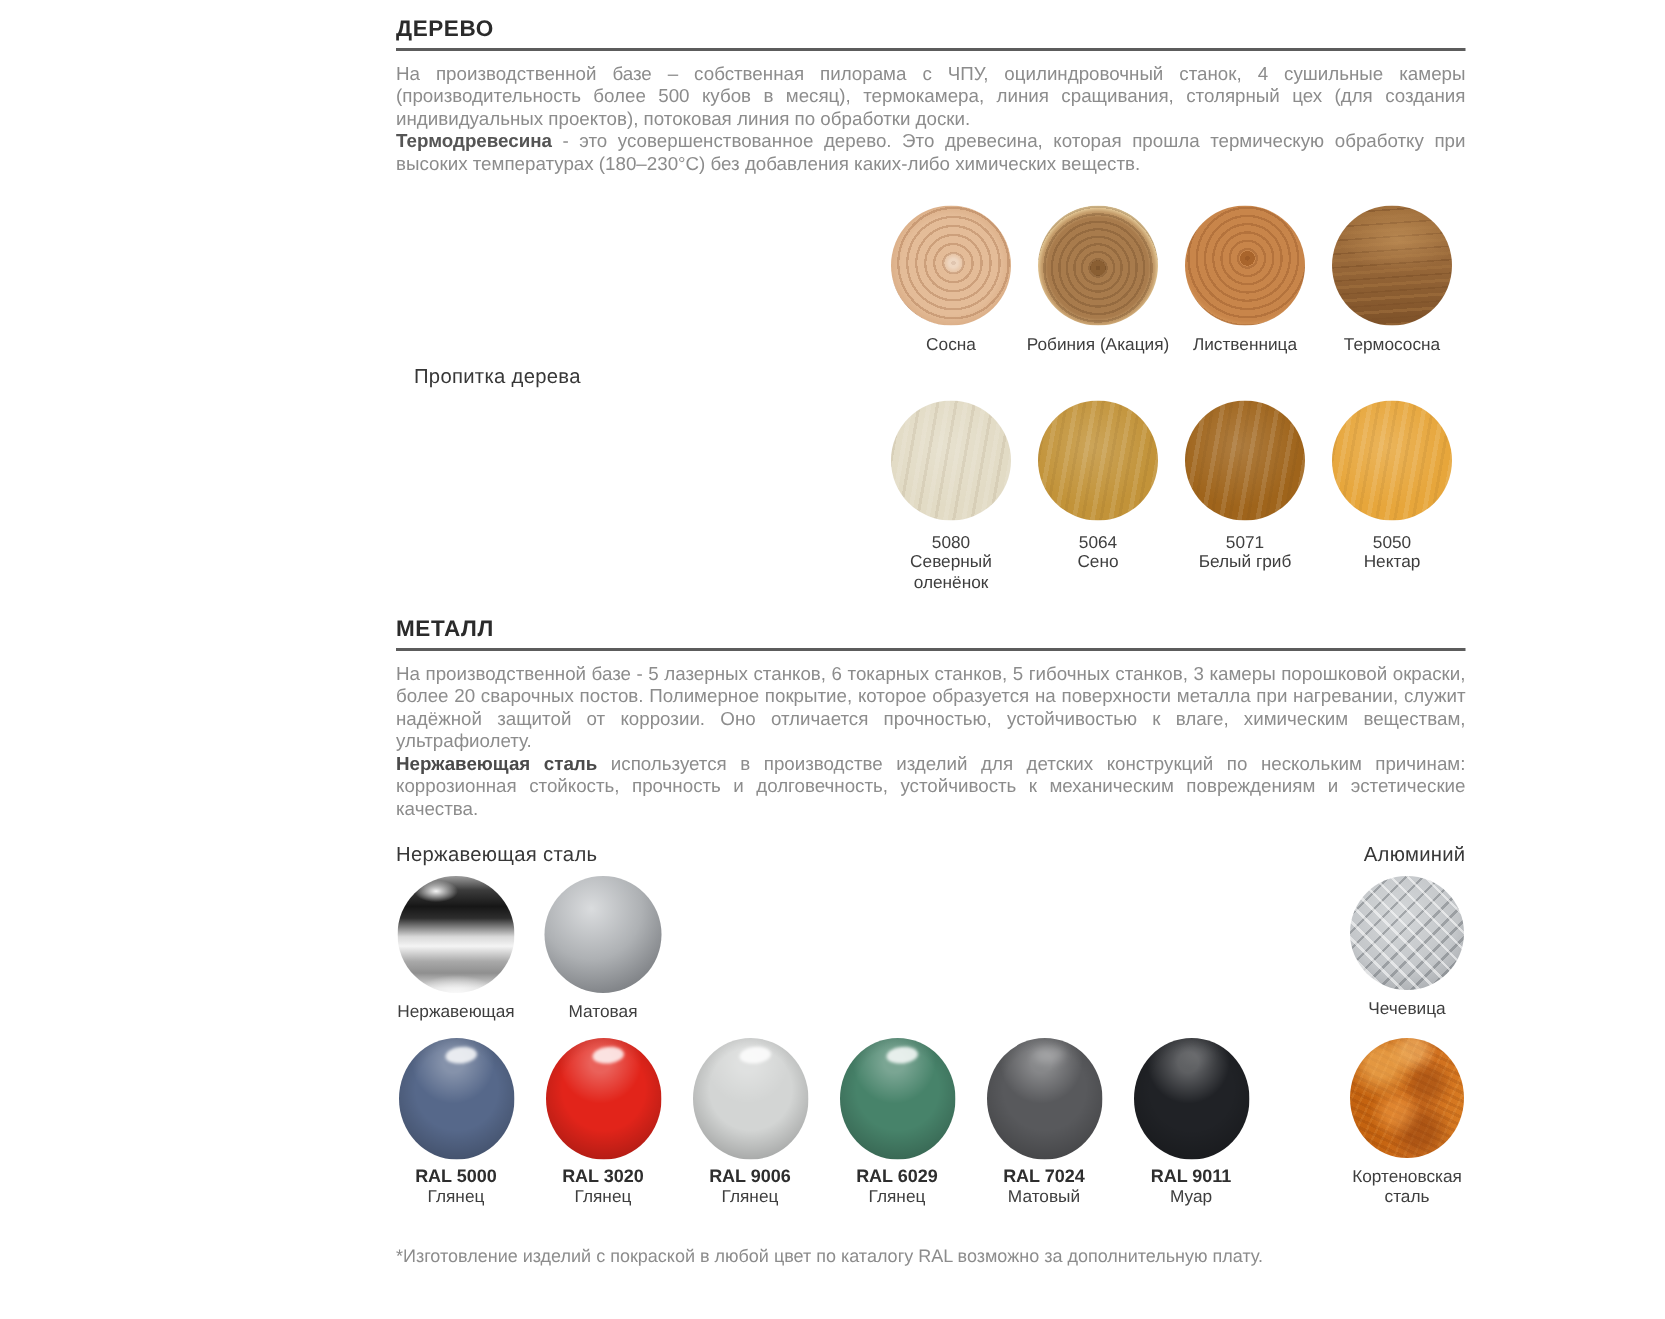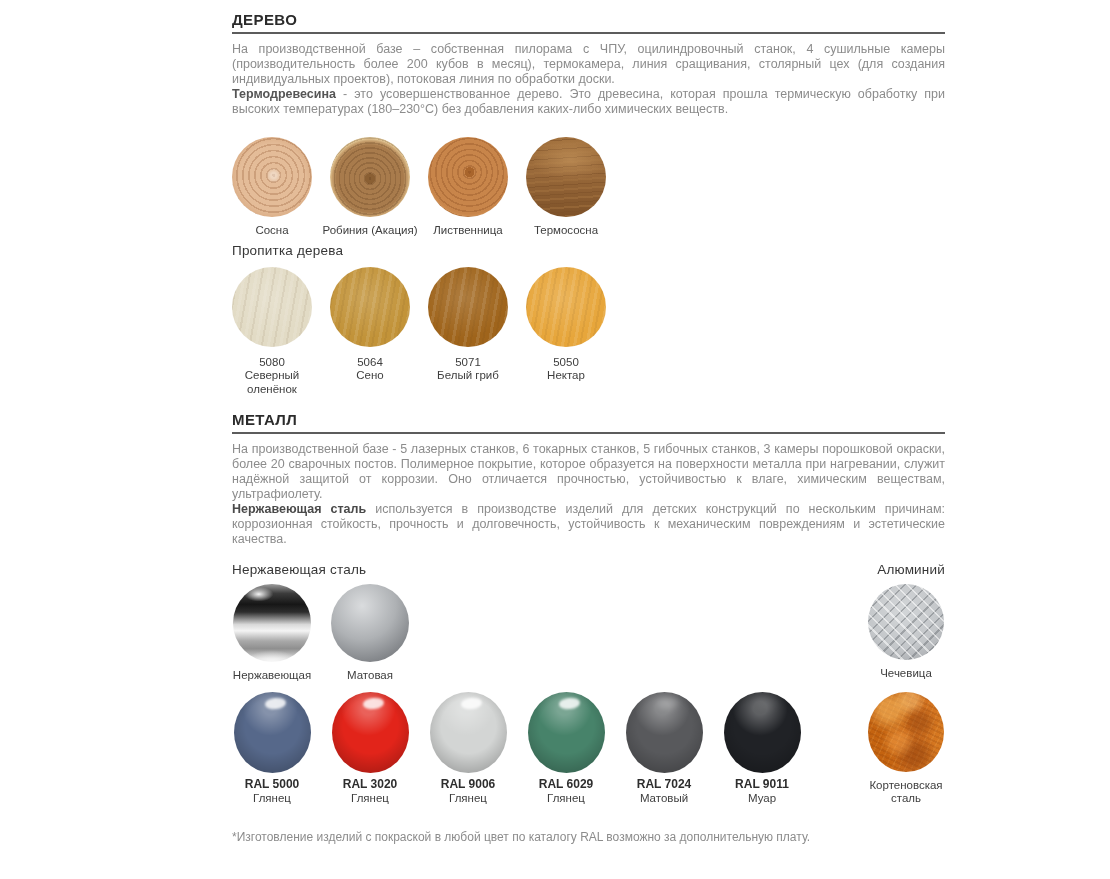--- a/index.html
+++ b/index.html
@@ -3,48 +3,48 @@
 <meta charset="utf-8">
 <style>
   * { box-sizing: border-box; }
   html,body { margin:0; padding:0; }
   body {
     width:1110px; height:879px; background:#ffffff;
     font-family:"Liberation Sans","DejaVu Sans",sans-serif;
     overflow:hidden;
   }
   .page { position:relative; width:1110px; height:879px; background:#fff; }
-  .content { position:absolute; left:232px; top:11px; width:713px; }
+  .content { position:absolute; left:264px; top:11px; width:713px; }
 
   
   .h-main {
     margin:0; font-size:15px; font-weight:bold; color:#2b2b2b;
     letter-spacing:.4px; padding-bottom:4px;
     border-bottom:2px solid #5c5c5c;
   }
   .h-sub { margin:0; font-size:13.5px; font-weight:normal; color:#373737; letter-spacing:.2px; }
 
   
   .body-text {
     margin:0; font-size:12.5px; line-height:15px; color:#8c8c8c;
     text-align:justify;
   }
   .term { font-weight:bold; color:#555; }
   .term-dark { font-weight:bold; color:#4a4a4a; }
 
   
-  .row { display:flex; margin-left:-9px; }
+  .row { display:flex; margin-left:-9px;justify-content:flex-end; }
   .row-between { display:flex; justify-content:space-between; align-items:flex-end; }
   .cell { width:98px; display:flex; flex-direction:column; align-items:center; flex:0 0 auto; }
   .cell-right { margin-left:auto; margin-right:-10px; }
 
   .lbl { font-size:11.5px; line-height:13.5px; color:#3e3e3e; text-align:center; }
   .lbl-code { font-size:12px; line-height:15px; font-weight:bold; color:#2e2e2e; text-align:center; }
   .nowrap { white-space:nowrap; }
-  .mt4 { margin-top:4px; } .mt5 { margin-top:5px; } .mt7 { margin-top:7px; }
+  .mt4 { margin-top:4px; } .mt5 { margin-top:5px;margin-left:12px; } .mt7 { margin-top:7px; }
   .mt8 { margin-top:8px; } .mt9 { margin-top:9px; } .mt15 { margin-top:15px; }
   .mt16 { margin-top:16px; } .mt20 { margin-top:20px; }
 
   
   .sw { position:relative; border-radius:50%; flex:0 0 auto; }
   .sw80 { width:80px; height:80px; }
   .sw78 { width:78px; height:78px; }
   .sw76 { width:76px; height:76px; }
   .sw-ball { width:77px; height:81px; }
   .sw-corten { width:76px; height:80px; }
@@ -127,21 +127,21 @@
   .footnote { margin:24px 0 0 0; font-size:12px; line-height:15px; color:#8c8c8c; text-align:left; }
 </style>
 </head>
 <body>
 
 <div class="page">
   <div class="content">
 
     <h1 class="h-main">ДЕРЕВО</h1>
 
-    <p class="body-text mt8">На производственной базе – собственная пилорама с ЧПУ, оцилиндровочный станок, 4 сушильные камеры (производительность более 200 кубов в месяц), термокамера, линия сращивания, столярный цех (для создания индивидуальных проектов), потоковая линия по обработки доски.</p>
+    <p class="body-text mt8">На производственной базе – собственная пилорама с ЧПУ, оцилиндровочный станок, 4 сушильные камеры (производительность более 500 кубов в месяц), термокамера, линия сращивания, столярный цех (для создания индивидуальных проектов), потоковая линия по обработки доски.</p>
     <p class="body-text"><span class="term">Термодревесина</span><span> - это усовершенствованное дерево. Это древесина, которая прошла термическую обработку при высоких температурах (180–230°С) без добавления каких-либо химических веществ.</span></p>
 
     <div class="row mt20">
       <div class="cell">
         <div class="sw sw80 sw-pine" style="--c: #e4bc98;"></div>
         <div class="lbl nowrap mt7">Сосна</div>
       </div>
       <div class="cell">
         <div class="sw sw80 sw-robinia" style="--c: #a87b4c;"></div>
         <div class="lbl nowrap mt7">Робиния (Акация)</div>

